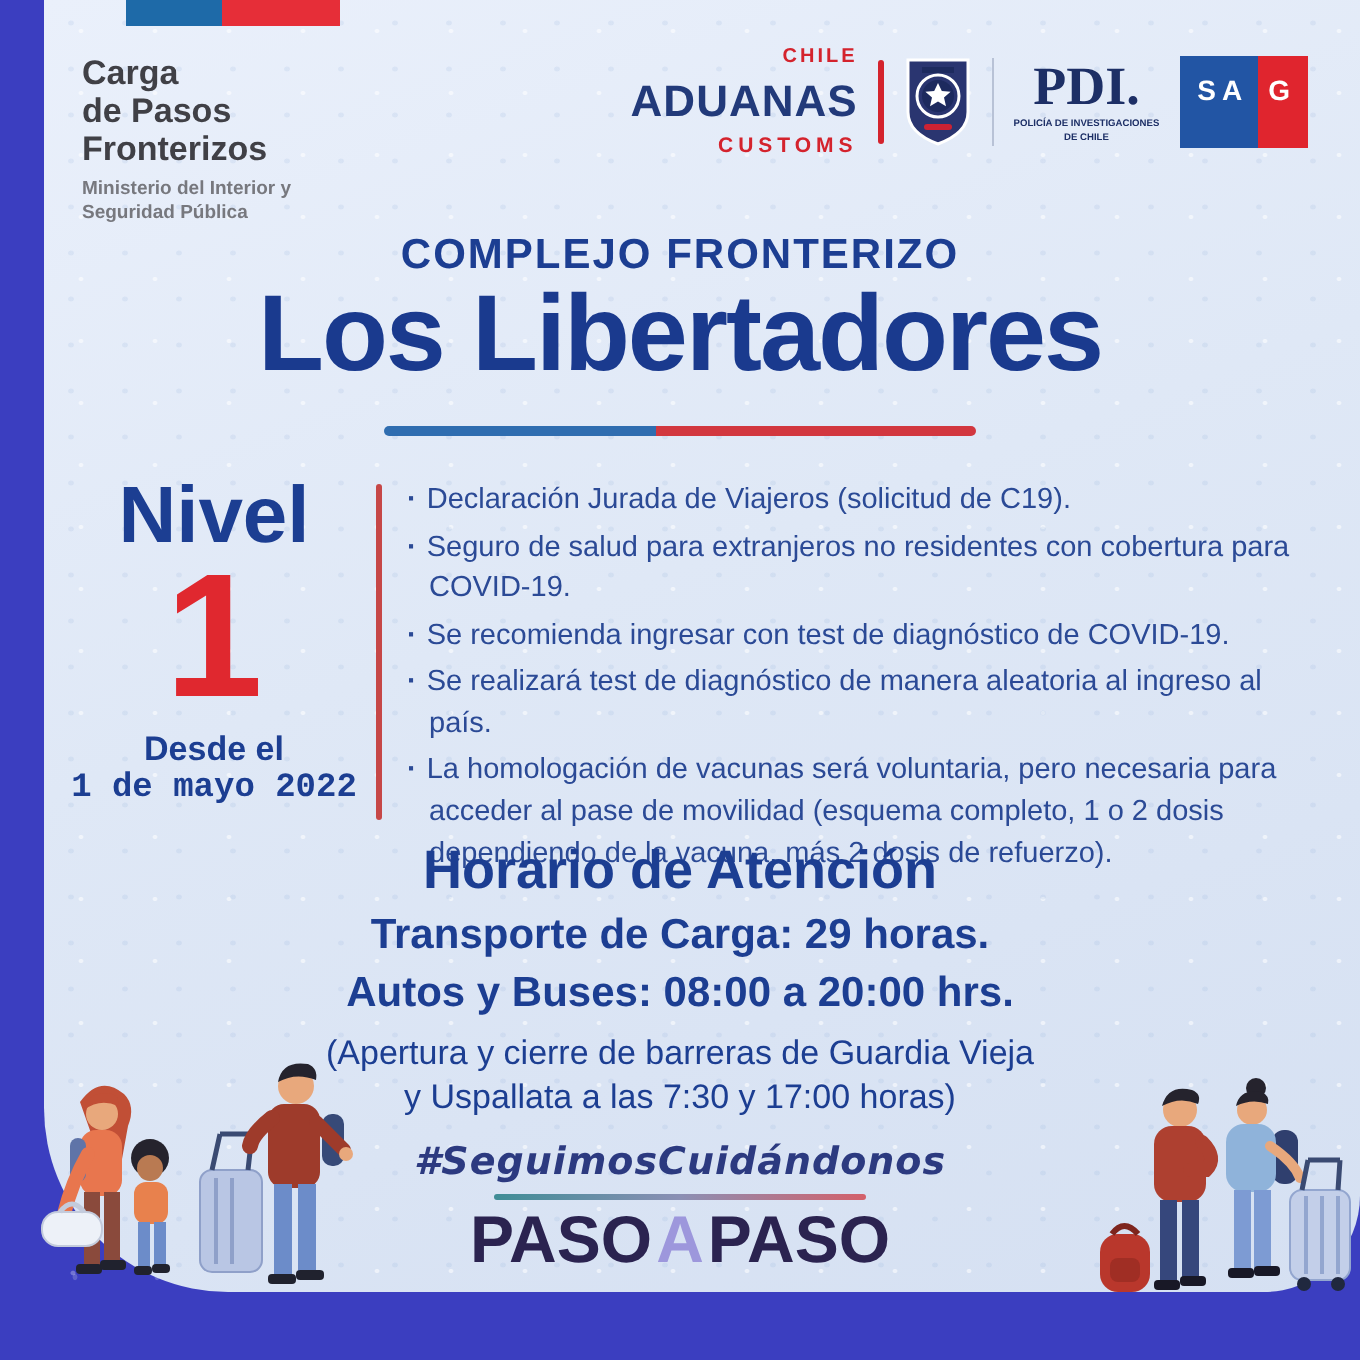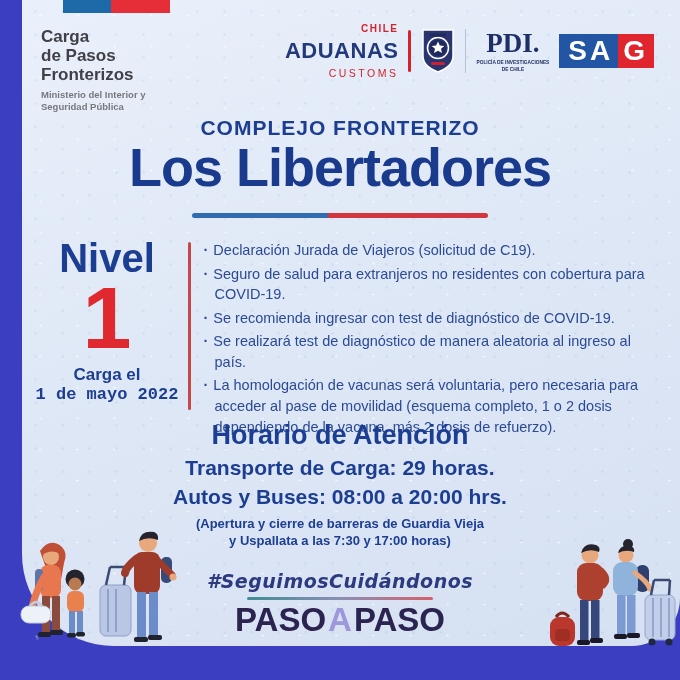--- a/index.html
+++ b/index.html
@@ -27,27 +27,27 @@
   .flag-bar{position:absolute;left:63px;top:0;height:13px;display:flex;z-index:3;}
   .flag-bar .b{width:48px;background:#1e6aa8;}
   .flag-bar .r{width:59px;background:#e62e38;}
   .agency{position:absolute;left:41px;top:27px;color:#3d3d42;}
   .agency .big{font-size:17px;font-weight:bold;line-height:1.12;color:#404046;}
   .agency .small{margin-top:5px;font-size:9.5px;font-weight:bold;color:#77787e;line-height:1.25;}
   .logos{position:absolute;top:24px;right:26px;display:flex;align-items:center;gap:10px;z-index:3;}
   .aduanas{text-align:right;line-height:1;}
   .aduanas .chile{font-size:10px;font-weight:bold;color:#d4232d;letter-spacing:1.5px;}
   .aduanas .main{font-size:22px;font-weight:bold;color:#223a7a;letter-spacing:.5px;margin:6px 0;}
-  .aduanas .customs{font-size:10.5px;font-weight:normal;color:#d4232d;letter-spacing:2.5px;}
+  .aduanas .customs{font-size:10.5px;font-weight:bold;color:#d4232d;letter-spacing:2.5px;}
   .vbar-red{width:3px;height:42px;background:#d4232d;border-radius:2px;}
   .vbar-gray{width:1px;height:44px;background:#b8c2d6;}
   .pdi{text-align:center;line-height:1;}
   .pdi .main{font-family:"Liberation Serif",serif;font-size:27px;font-weight:bold;color:#1d2f66;}
   .pdi .cap{margin-top:3px;font-size:4.8px;font-weight:bold;color:#1d2f66;line-height:1.3;}
-  .sag{display:flex;height:34px;font-weight:bold;font-size:28px;color:#fff;line-height:34px;}
+  .sag{display:flex;height:46px;font-weight:bold;font-size:14px;color:#fff;line-height:34px;}
   .sag .blue{background:#2255a4;padding:0 5px 0 9px;letter-spacing:3px;}
   .sag .red{background:#e0252e;padding:0 9px 0 5px;}
   
   .kicker{position:absolute;top:116px;left:0;right:0;text-align:center;
     font-size:21px;font-weight:bold;color:#1c3e92;letter-spacing:1px;z-index:2;}
   .big-title{position:absolute;top:136px;left:0;right:0;text-align:center;
     font-size:54px;font-weight:bold;color:#1a3a8e;letter-spacing:-1px;z-index:2;}
   .underline{position:absolute;top:213px;left:50%;transform:translateX(-50%);
     width:296px;height:5px;display:flex;border-radius:3px;overflow:hidden;z-index:2;}
   .underline .b{width:46%;background:#2f6db0;}
@@ -59,21 +59,21 @@
   .level-number{font-size:88px;font-weight:bold;color:#e0282f;line-height:.92;}
   .level-since{margin-top:6px;font-size:17px;font-weight:bold;color:#1c3e92;line-height:1.2;}
   .level-divider{width:2.5px;flex:none;background:#c64747;border-radius:2px;margin:4px 0;height:168px;}
   .req-list{list-style:none;margin:2px 0 0;padding:0 4px 0 13px;color:#2b4a96;font-size:14.5px;line-height:1.42;}
   .req-list li{padding-left:11px;text-indent:-11px;margin-bottom:3px;}
   .req-list li::before{content:"·";font-weight:bold;margin-right:5px;}
   
   .schedule{position:absolute;top:420px;left:0;right:0;text-align:center;color:#1c3e92;z-index:2;}
   .schedule .title{font-size:27px;font-weight:bold;}
   .schedule .line{font-size:21px;font-weight:bold;margin-top:5px;}
-  .schedule .note{font-size:13px;font-weight:bold;margin-top:7px;line-height:1.3;}
+  .schedule .note{font-size:17px;font-weight:normal;margin-top:7px;line-height:1.3;}
   
   .footer{position:absolute;top:570px;left:0;right:0;text-align:center;z-index:2;}
   .hashtag{font-size:19px;font-weight:bold;font-style:italic;color:#2c3a80;
     font-family:"DejaVu Sans",sans-serif;letter-spacing:.5px;}
   .grad-line{width:186px;height:3px;margin:5px auto 3px;border-radius:2px;
     background:linear-gradient(90deg,#3f8d96 0%,#8b8fb4 50%,#d4606a 100%);}
   .brand{font-size:33px;font-weight:bold;color:#2b2350;letter-spacing:0;line-height:1;}
   .brand .mid{color:#9d97dc;padding:0 2px;}
   
   .illu{position:absolute;z-index:4;}
@@ -130,21 +130,21 @@
   <div class="big-title">Los Libertadores</div>
   <div class="underline">
     <div class="b"></div>
     <div class="r"></div>
   </div>
 
   <div class="level-row">
     <div class="level-col">
       <div class="level-label">Nivel</div>
       <div class="level-number">1</div>
-      <div class="level-since">Carga el</div>
+      <div class="level-since">Desde el</div>
       <div class="level-since" style="margin-top:0;font-family:Liberation Mono, monospace;">1 de mayo 2022</div>
     </div>
     <div class="level-divider"></div>
     <ul class="req-list">
       <li>Declaración Jurada de Viajeros (solicitud de C19).</li>
       <li>Seguro de salud para extranjeros no residentes con cobertura para COVID-19.</li>
       <li>Se recomienda ingresar con test de diagnóstico de COVID-19.</li>
       <li>Se realizará test de diagnóstico de manera aleatoria al ingreso al país.</li>
       <li>La homologación de vacunas será voluntaria, pero necesaria para acceder al pase de movilidad (esquema completo, 1 o 2 dosis dependiendo de la vacuna, más 2 dosis de refuerzo).</li>
     </ul>

